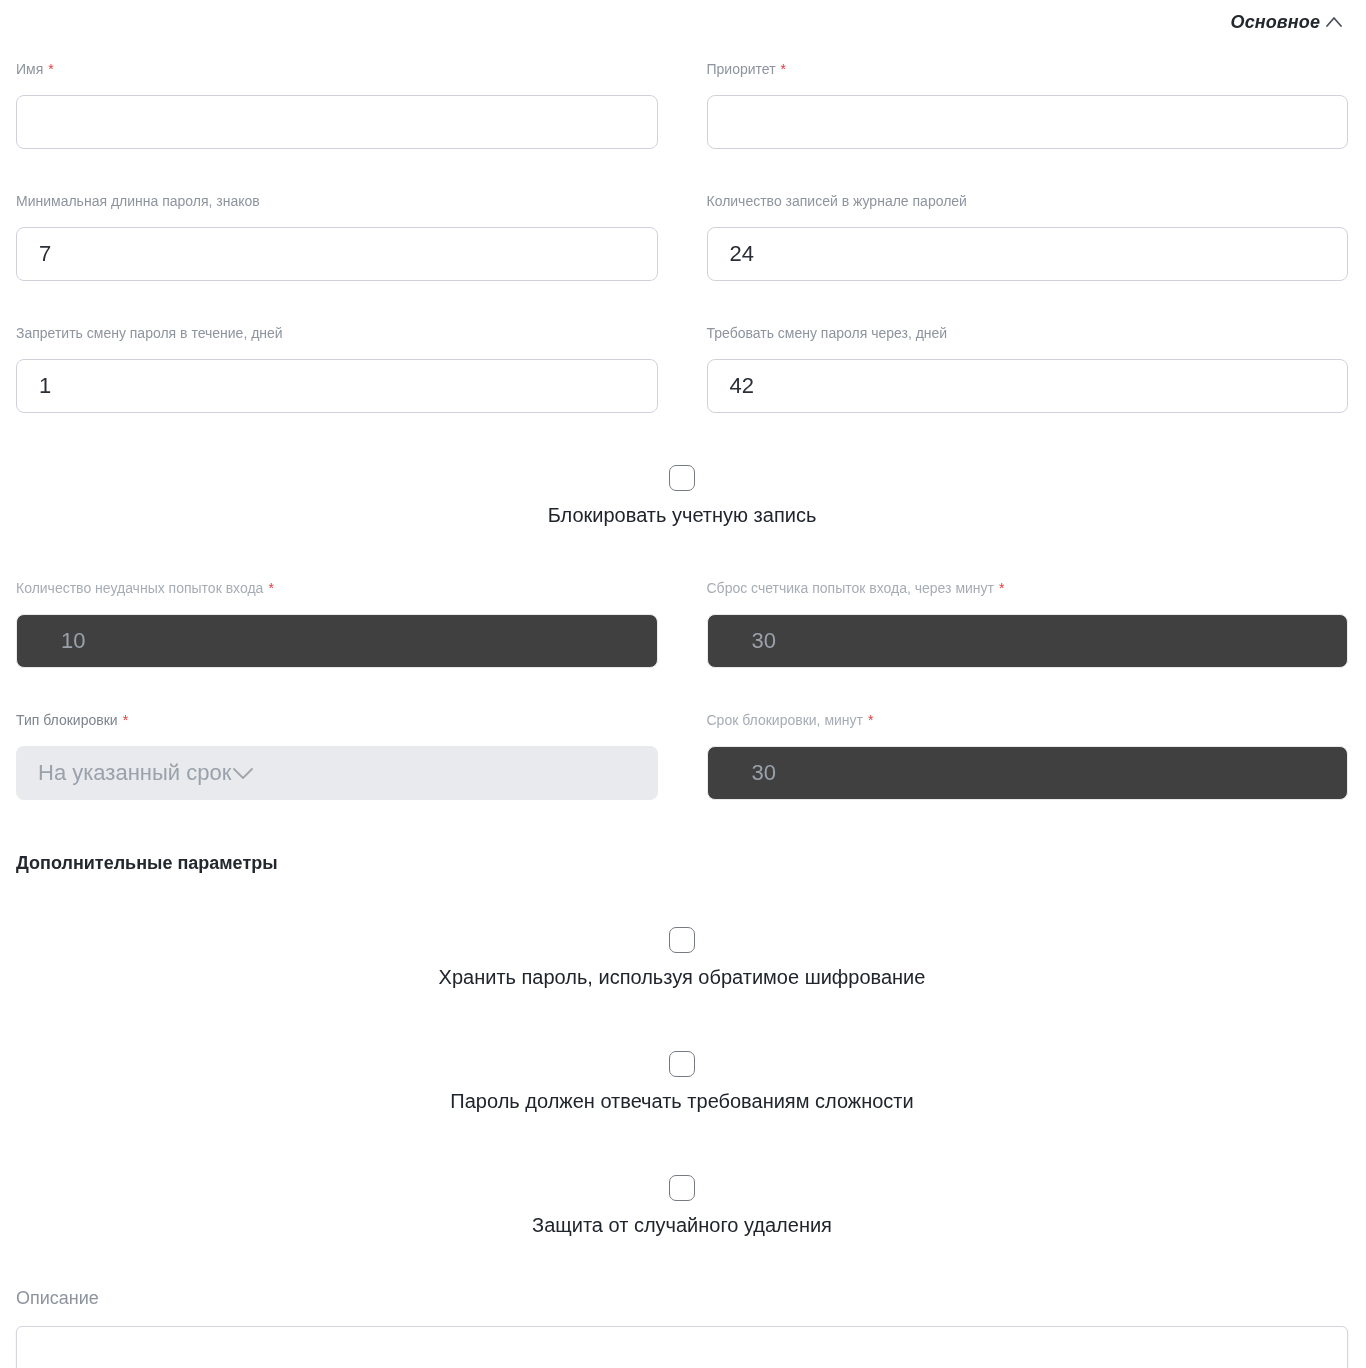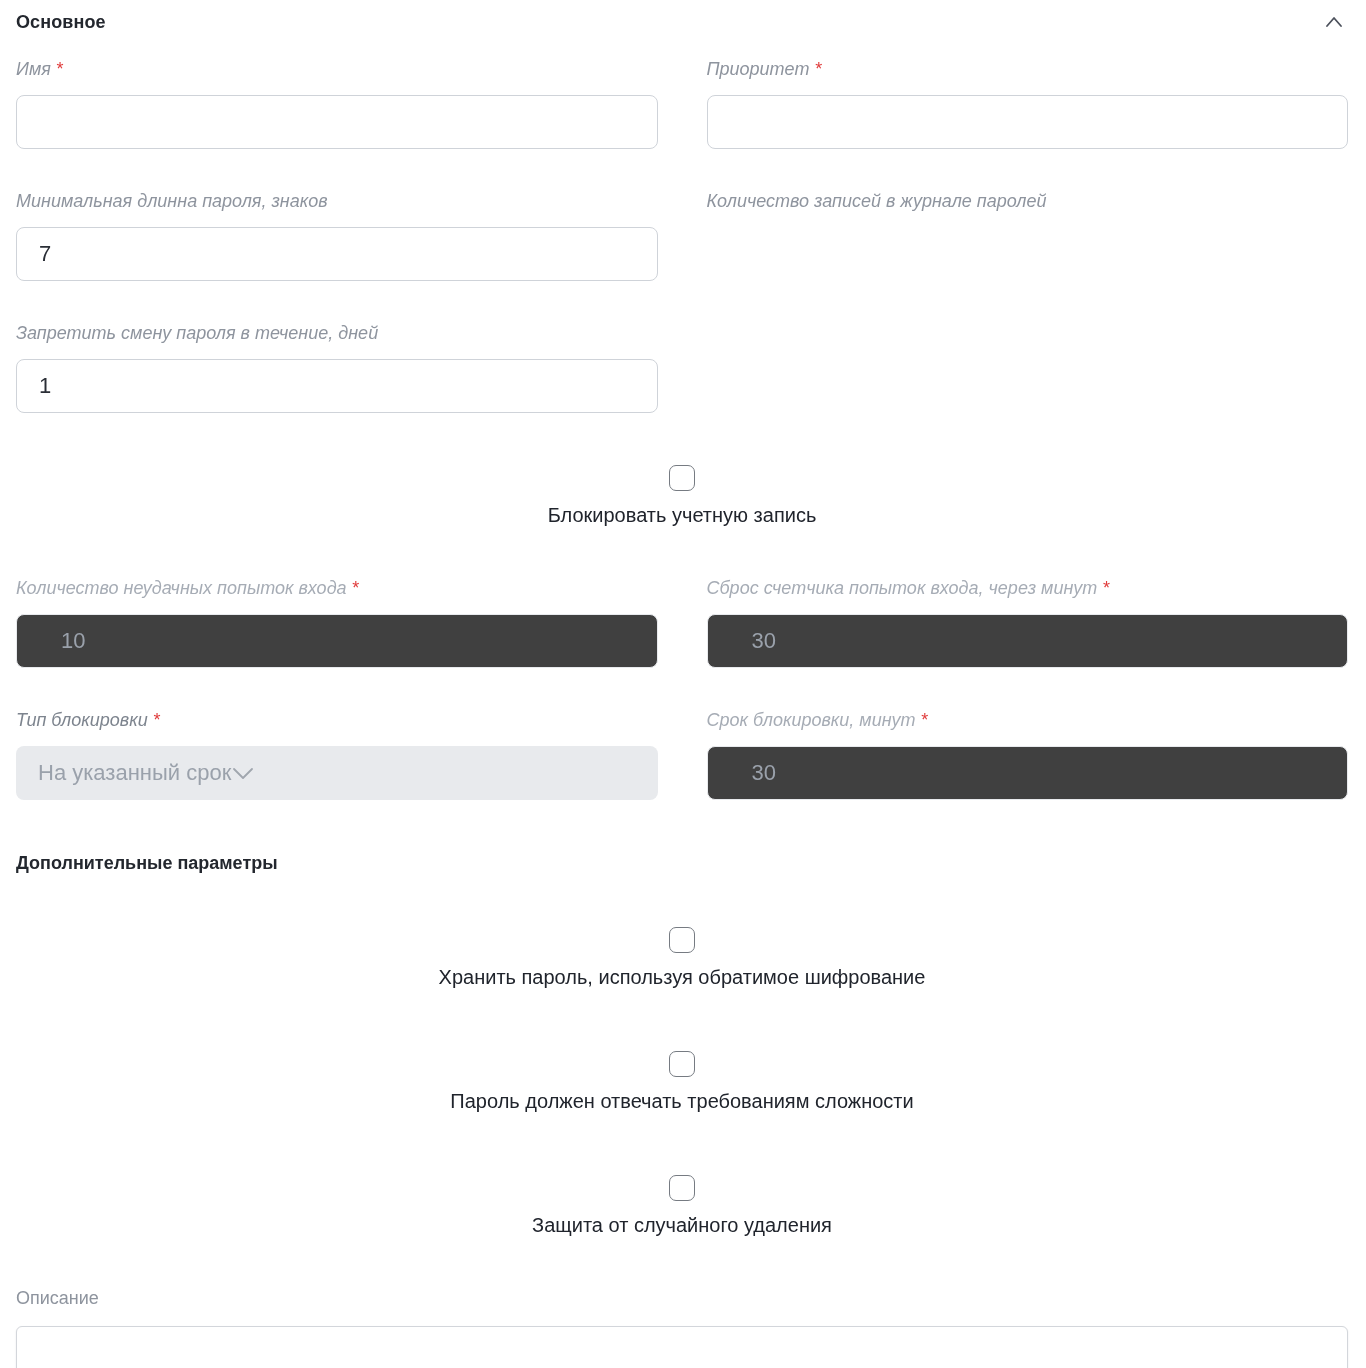--- a/index.html
+++ b/index.html
@@ -11,22 +11,23 @@
     color: #23272e;
   }
   .page {
     width: 1366px;
     padding: 10px 18px 20px 16px;
   }
   
   .section-header {
     display: flex;
     align-items: center;
-    justify-content: space-between;
+    justify-content: flex-end;
     height: 24px;
+    font-style: italic;
   }
   .section-title {
     font-size: 18px;
     font-weight: 700;
     color: #23272e;
     letter-spacing: .1px;
   }
   .collapse-btn {
     background: none;
     border: none;
@@ -41,25 +42,24 @@
   .grid {
     display: grid;
     grid-template-columns: 1fr 1fr;
     column-gap: 49px;
     row-gap: 42px;
   }
   .grid--main { margin-top: 25px; }
   .grid--disabled { margin-top: 51px; }
   .field-label {
     display: block;
-    font-size: 18px;
+    font-size: 14px;
     line-height: 20px;
     color: #8e949e;
     margin-bottom: 16px;
-    font-style: italic;
   }
   .field-label--muted { color: #a6acb5; }
   .field-label--strong { color: #7d848e; }
   .req { color: #e03c3c; margin-left: 5px; }
   .text-input {
     display: block;
     width: 100%;
     height: 54px;
     border: 1px solid #cfd3d9;
     border-radius: 8px;
@@ -173,27 +173,32 @@
       <input class="text-input" type="text" value="" style="">
     </div>
 
     <div class="field">
       <label class="field-label"><span>Минимальная длинна пароля, знаков</span></label>
       <input class="text-input" type="text" value="7" style="">
     </div>
 
     <div class="field">
       <label class="field-label"><span>Количество записей в журнале паролей</span></label>
+      <input class="text-input" type="text" value="24" style="">
     </div>
 
     <div class="field">
       <label class="field-label"><span>Запретить смену пароля в течение, дней</span></label>
       <input class="text-input" type="text" value="1" style="">
     </div>
 
+    <div class="field">
+      <label class="field-label"><span>Требовать смену пароля через, дней</span></label>
+      <input class="text-input" type="text" value="42" style="">
+    </div>
 
   </div>
 
   <div class="checkbox-row checkbox-row--lock">
     <span class="checkbox-box"></span>
     <span class="checkbox-label">Блокировать учетную запись</span>
   </div>
 
   <div class="grid grid--disabled">
 

